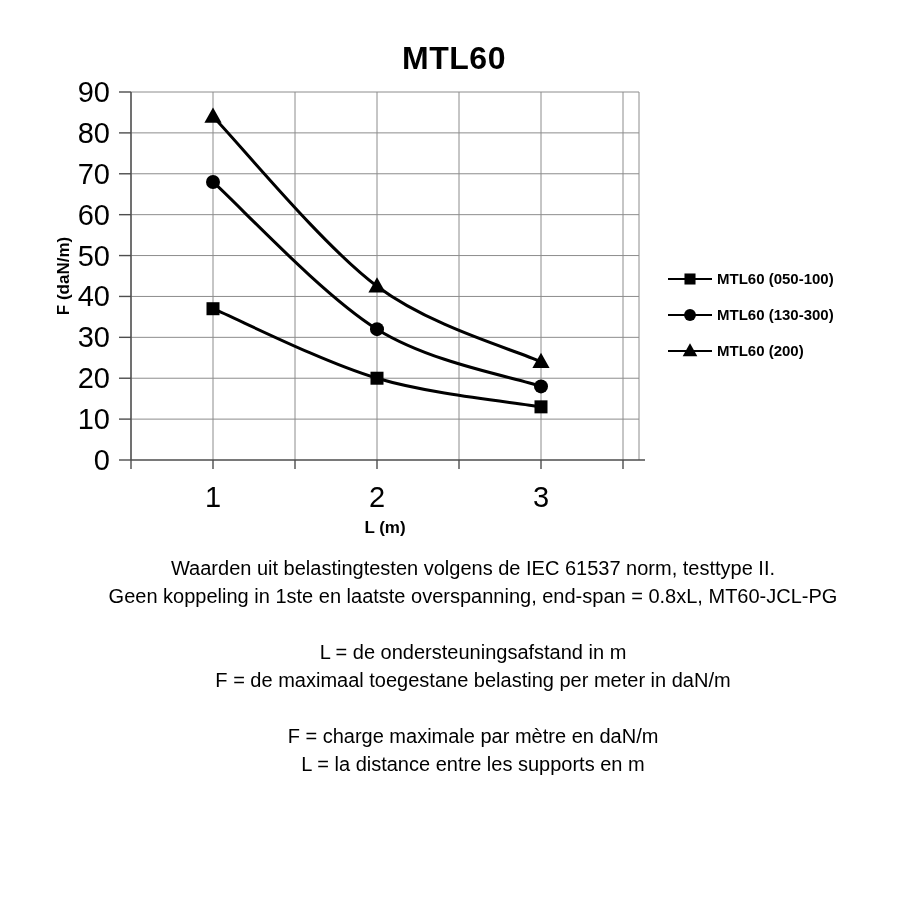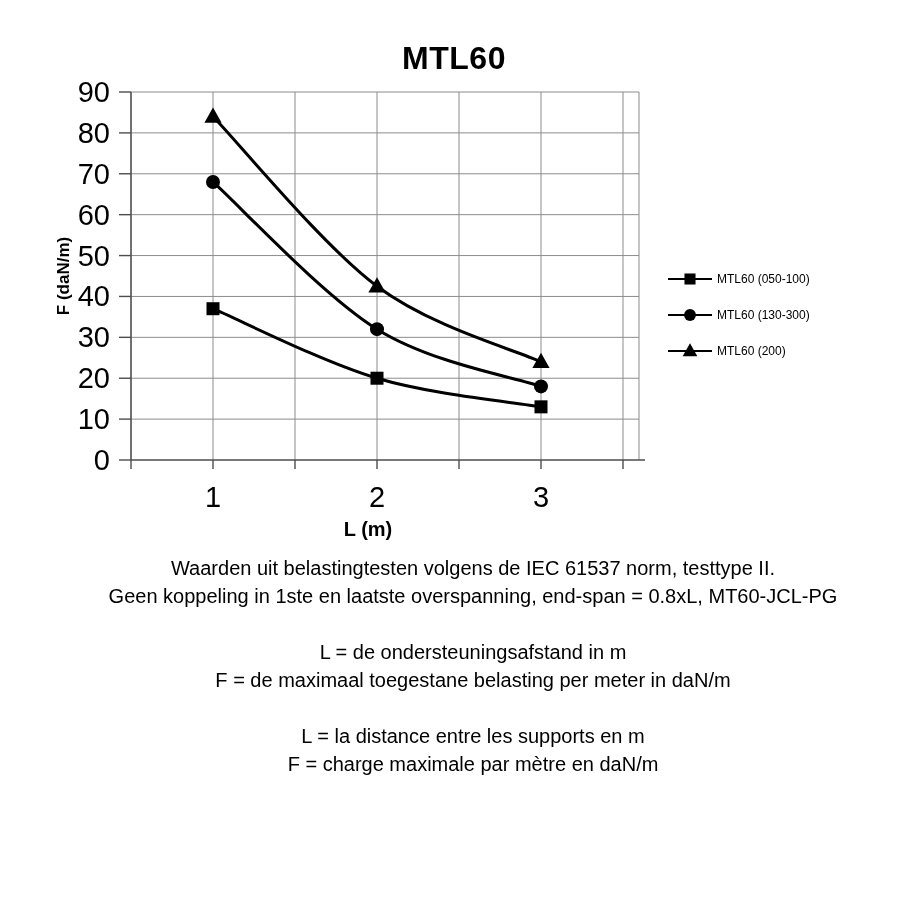--- a/index.html
+++ b/index.html
@@ -11,29 +11,29 @@
     position:absolute;top:20px;left:0;width:908px;text-align:center;
     font-size:32px;font-weight:bold;letter-spacing:0.5px;margin-top:20px;
   }
   .plot-svg{position:absolute;top:0;left:0;}
   .y-axis-title{
     position:absolute;left:64px;top:276px;
     transform:translate(-50%,-50%) rotate(-90deg);
     font-size:17px;font-weight:bold;white-space:nowrap;
   }
   .x-axis-title{
-    position:absolute;left:368px;top:518px;transform:translateX(-50%);
-    font-size:20px;font-weight:bold;white-space:nowrap;
+    position:absolute;left:385px;top:518px;transform:translateX(-50%);
+    font-size:17px;font-weight:bold;white-space:nowrap;
   }
   .legend{
     position:absolute;left:668px;top:268px;display:flex;flex-direction:column;gap:15px;
   }
   .legend-item{display:flex;align-items:center;gap:5px;height:21px;}
   .legend-key{width:44px;height:20px;flex:0 0 auto;}
-  .legend-label{font-size:12px;white-space:nowrap;}
+  .legend-label{font-size:15px;white-space:nowrap;font-weight:bold;}
   .notes{
     position:absolute;left:46px;top:554px;right:8px;
     font-size:20px;line-height:28px;
   }
   .note-block{margin:0 0 28px 0;}
   .note-line{white-space:nowrap;text-align:center;}
 </style>
 </head>
 <body>
 
@@ -135,18 +135,18 @@
   <div class="notes">
     <div class="note-block">
       <div class="note-line">Waarden uit belastingtesten volgens de IEC 61537 norm, testtype II.</div>
       <div class="note-line">Geen koppeling in 1ste en laatste overspanning, end-span = 0.8xL, MT60-JCL-PG</div>
     </div>
     <div class="note-block">
       <div class="note-line">L = de ondersteuningsafstand in m</div>
       <div class="note-line">F = de maximaal toegestane belasting per meter in daN/m</div>
     </div>
     <div class="note-block">
+      <div class="note-line">F = charge maximale par mètre en daN/m</div>
       <div class="note-line">L = la distance entre les supports en m</div>
-      <div class="note-line">F = charge maximale par mètre en daN/m</div>
     </div>
   </div>
 
 </div>
 
 </body></html>

